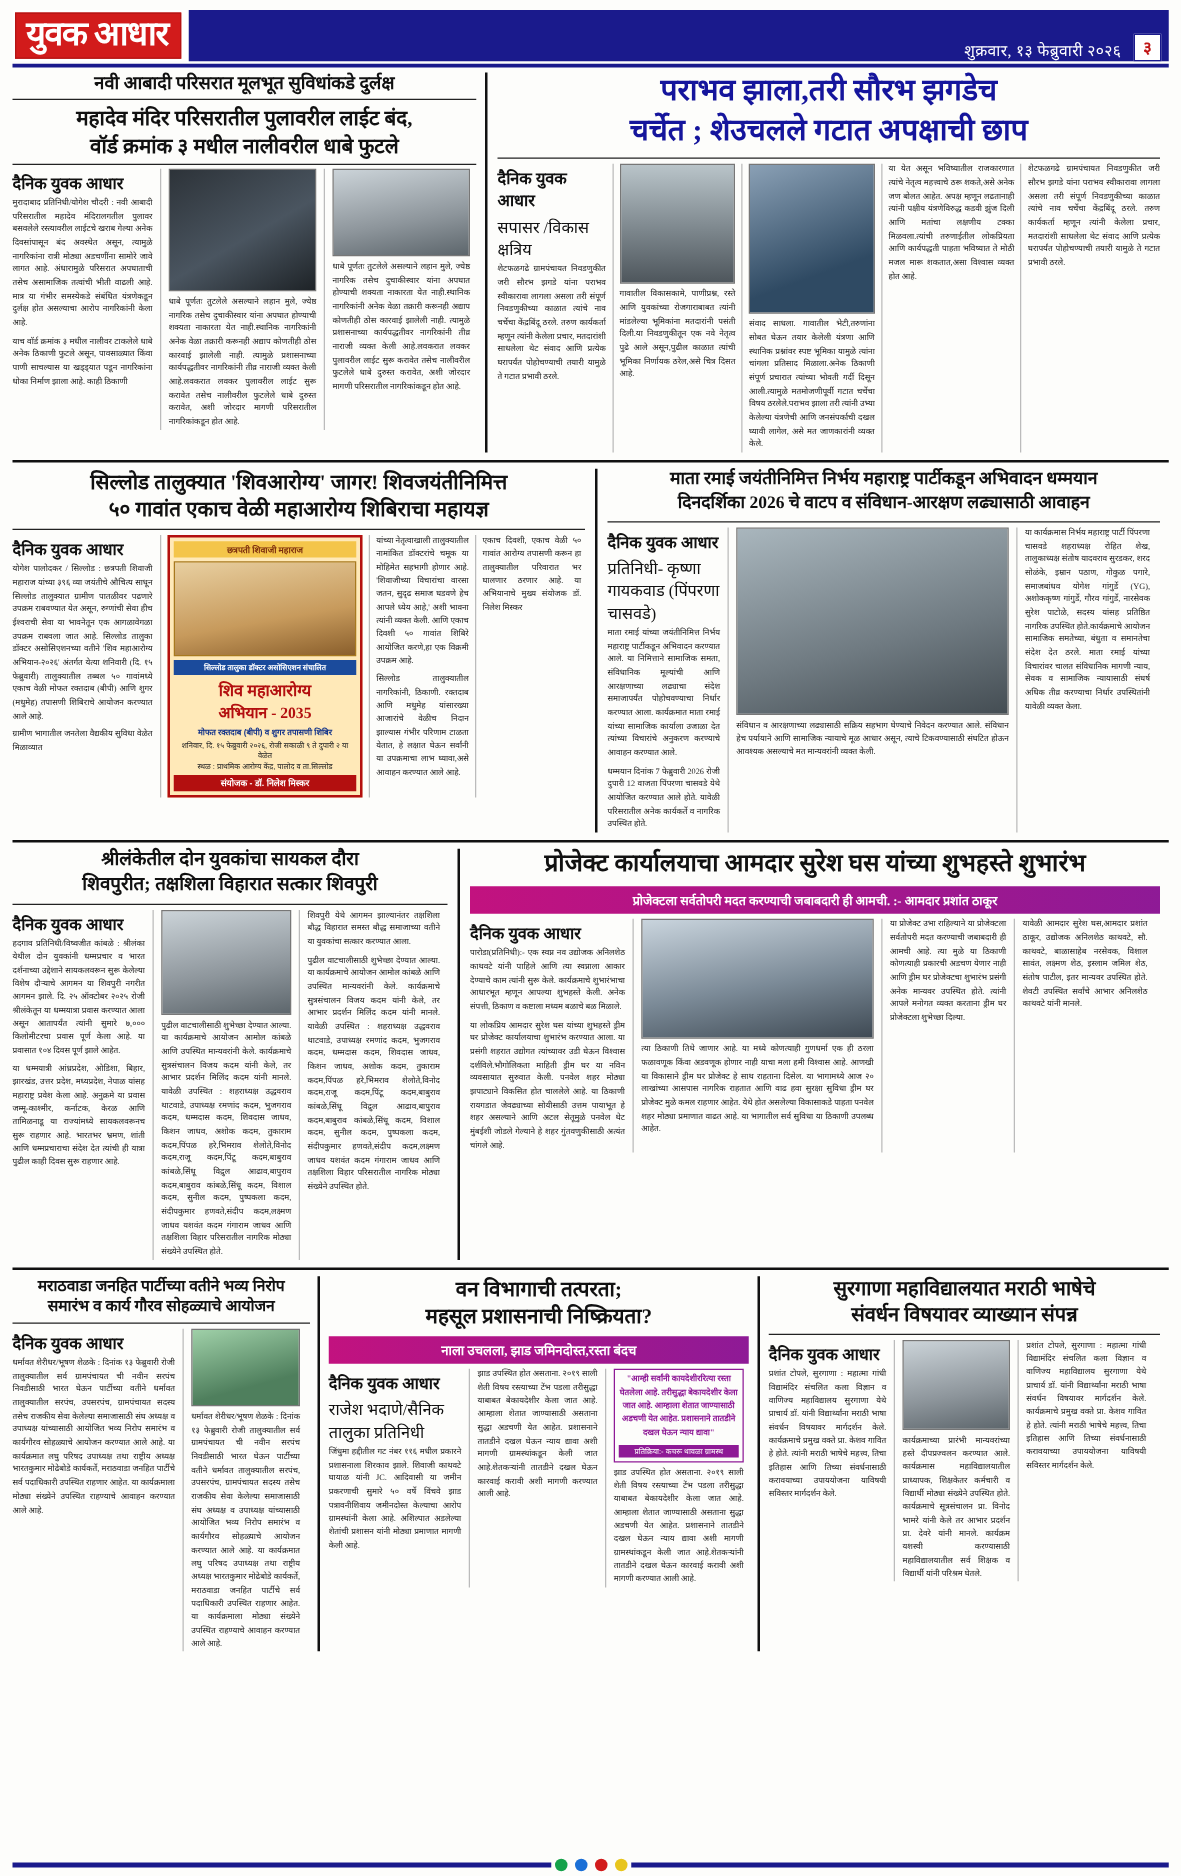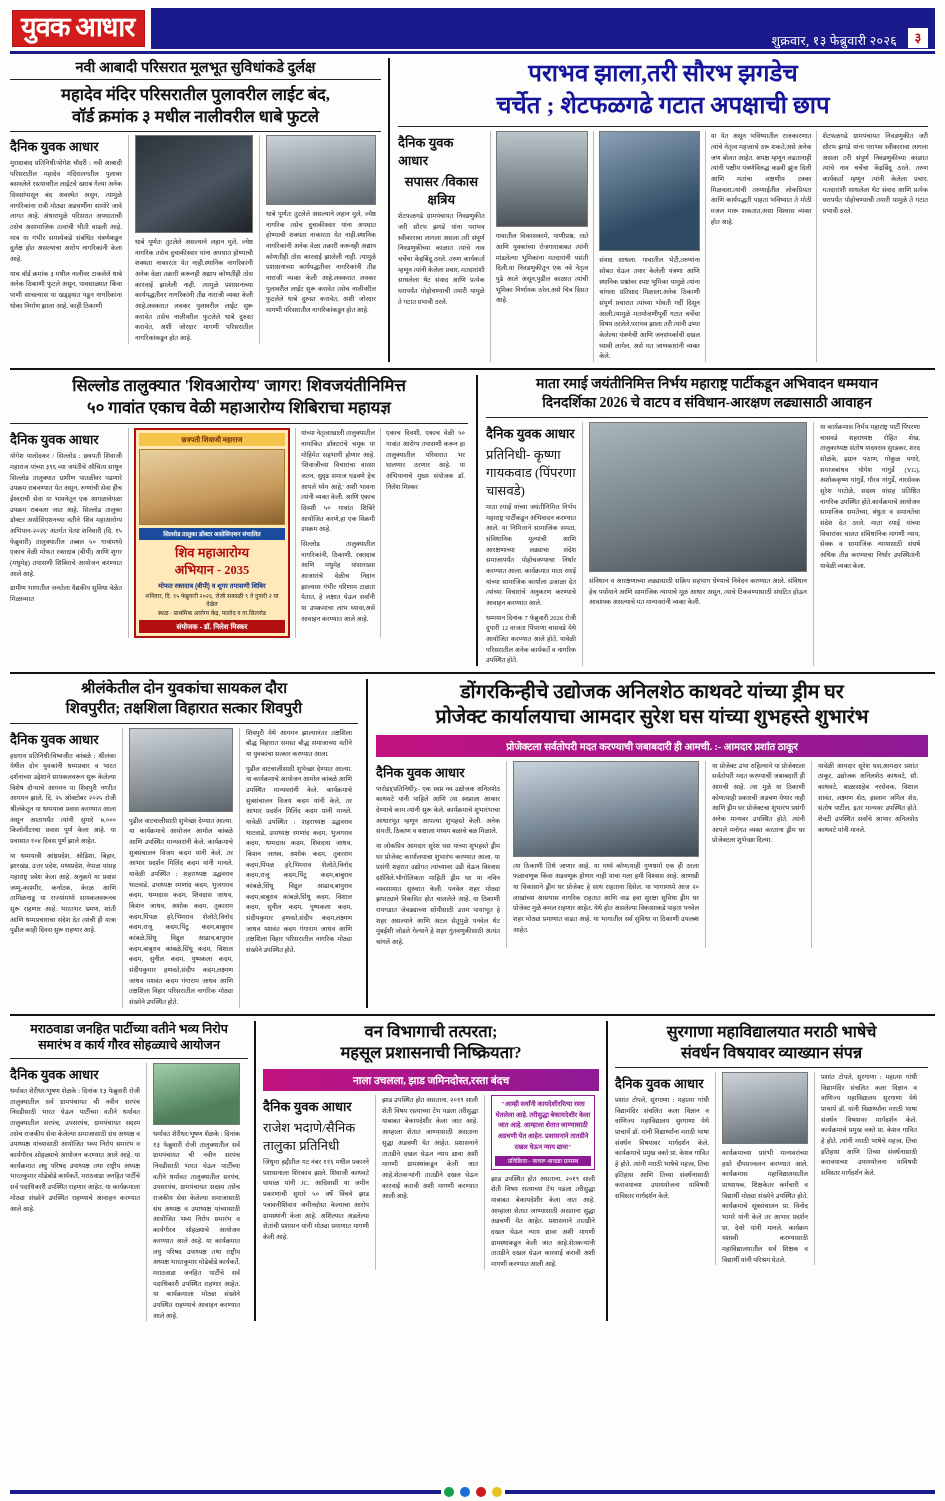--- a/index.html
+++ b/index.html
@@ -120,27 +120,27 @@
         </div>
         <div style="width:116px; padding-left:6px;">
           <div class="photo room" style="height:70px; width:100%; margin-bottom:4px;"></div>
           <div class="body-col">धाबे पूर्णतः तुटलेले असल्याने लहान मुले, ज्येष्ठ नागरिक तसेच दुचाकीस्वार यांना अपघात होण्याची शक्यता नाकारता येत नाही.स्थानिक नागरिकांनी अनेक वेळा तक्रारी करूनही अद्याप कोणतीही ठोस कारवाई झालेली नाही. त्यामुळे प्रशासनाच्या कार्यपद्धतीवर नागरिकांनी तीव्र नाराजी व्यक्त केली आहे.लवकरात लवकर पुलावरील लाईट सुरू करावेत तसेच नालीवरील फुटलेले धाबे दुरुस्त करावेत, अशी जोरदार मागणी परिसरातील नागरिकांकडून होत आहे.</div>
         </div>
       </div>
     </div>
 
     <div style="width:540px; border-left:2px solid #111; padding-left:8px;">
       <div class="hl hl-blue" style="font-size:24px; line-height:1.32;">पराभव झाला,तरी सौरभ झगडेच</div>
-      <div class="hl hl-blue" style="font-size:24px; line-height:1.32;">चर्चेत ; शेटफळगढे गटात अपक्षाची छाप</div>
+      <div class="hl hl-blue" style="font-size:24px; line-height:1.32;">चर्चेत ; शेउचलले गटात अपक्षाची छाप</div>
       <div style="border-top:1px solid #222; margin:5px 0 4px 0;"></div>
 
       <div class="flex">
         <div style="width:92px; padding-right:5px;">
           <div class="byline" style="text-align:left;">दैनिक युवक आधार</div>
-          <div class="byline" style="text-align:center; font-weight:bold;">सपासर /विकास क्षत्रिय</div>
+          <div class="byline" style="text-align:left; font-weight:normal;">सपासर /विकास क्षत्रिय</div>
           <div class="body-col">शेटफळगढे ग्रामपंचायत निवडणुकीत जरी सौरभ झगडे यांना पराभव स्वीकारावा लागला असला तरी संपूर्ण निवडणुकीच्या काळात त्यांचे नाव चर्चेचा केंद्रबिंदू ठरले. तरुण कार्यकर्ता म्हणून त्यांनी केलेला प्रचार, मतदारांशी साधलेला थेट संवाद आणि प्रत्येक घरापर्यंत पोहोचण्याची तयारी यामुळे ते गटात प्रभावी ठरले.</div>
         </div>
         <div style="width:104px; padding:0 5px; border-left:1px solid #bbb;">
           <div class="photo crowd" style="height:96px; width:100%; margin-bottom:4px;"></div>
           <div class="body-col">गावातील विकासकामे, पाणीप्रश्न, रस्ते आणि युवकांच्या रोजगाराबाबत त्यांनी मांडलेल्या भूमिकांना मतदारांनी पसंती दिली.या निवडणुकीतून एक नवे नेतृत्व पुढे आले असून,पुढील काळात त्यांची भूमिका निर्णायक ठरेल,असे चित्र दिसत आहे.</div>
         </div>
         <div style="width:112px; padding:0 5px; border-left:1px solid #bbb;">
           <div class="photo" style="height:120px; width:100%; margin-bottom:4px; background:linear-gradient(160deg,#8aa0b5,#2f4a63 70%);"></div>
           <div class="body-col">संवाद साधला. गावातील भेटी,तरुणांना सोबत घेऊन तयार केलेली यंत्रणा आणि स्थानिक प्रश्नांवर स्पष्ट भूमिका यामुळे त्यांना चांगला प्रतिसाद मिळाला.अनेक ठिकाणी संपूर्ण प्रचारात त्यांच्या भोवती गर्दी दिसून आली.त्यामुळे मतमोजणीपूर्वी गटात चर्चेचा विषय ठरलेले.पराभव झाला तरी त्यांनी उभ्या केलेल्या यंत्रणेची आणि जनसंपर्काची दखल घ्यावी लागेल, असे मत जाणकारांनी व्यक्त केले.</div>
         </div>
@@ -233,21 +233,20 @@
           <div class="body-col">पुढील वाटचालीसाठी शुभेच्छा देण्यात आल्या. या कार्यक्रमाचे आयोजन आमोल कांबळे आणि उपस्थित मान्यवरांनी केले. कार्यक्रमाचे सुत्रसंचालन विजय कदम यांनी केले, तर आभार प्रदर्शन मिलिंद कदम यांनी मानले. यावेळी उपस्थित : शहराध्यक्ष उद्धवराव थाटवाडे, उपाध्यक्ष रमणांद कदम, भुजगराव कदम, धम्मदास कदम, शिवदास जाधव, किशन जाधव, अशोक कदम, तुकाराम कदम,पिंपळ हरे,भिमराव शेलोते,विनोद कदम,राजू कदम,पिंटू कदम,बाबुराव कांबळे,सिंधू विद्रुल आढाव,बापुराव कदम,बाबुराव कांबळे,सिंधू कदम, विशाल कदम, सुनील कदम, पुष्पकला कदम, संदीपकुमार हणवते,संदीप कदम,लक्ष्मण जाधव यशवंत कदम गंगाराम जाधव आणि तक्षशिला विहार परिसरातील नागरिक मोठ्या संख्येने उपस्थित होते.</div>
         </div>
         <div style="width:112px; padding-left:6px;">
           <div class="body-col">शिवपुरी येथे आगमन झाल्यानंतर तक्षशिला बौद्ध विहारात समस्त बौद्ध समाजाच्या वतीने या युवकांचा सत्कार करण्यात आला.</div>
           <div class="body-col" style="margin-top:4px;">पुढील वाटचालीसाठी शुभेच्छा देण्यात आल्या. या कार्यक्रमाचे आयोजन आमोल कांबळे आणि उपस्थित मान्यवरांनी केले. कार्यक्रमाचे सुत्रसंचालन विजय कदम यांनी केले, तर आभार प्रदर्शन मिलिंद कदम यांनी मानले. यावेळी उपस्थित : शहराध्यक्ष उद्धवराव थाटवाडे, उपाध्यक्ष रमणांद कदम, भुजगराव कदम, धम्मदास कदम, शिवदास जाधव, किशन जाधव, अशोक कदम, तुकाराम कदम,पिंपळ हरे,भिमराव शेलोते,विनोद कदम,राजू कदम,पिंटू कदम,बाबुराव कांबळे,सिंधू विद्रुल आढाव,बापुराव कदम,बाबुराव कांबळे,सिंधू कदम, विशाल कदम, सुनील कदम, पुष्पकला कदम, संदीपकुमार हणवते,संदीप कदम,लक्ष्मण जाधव यशवंत कदम गंगाराम जाधव आणि तक्षशिला विहार परिसरातील नागरिक मोठ्या संख्येने उपस्थित होते.</div>
         </div>
       </div>
     </div>
 
     <div style="width:562px; border-left:2px solid #111; padding-left:8px;">
-      <div class="hl" style="font-size:19.5px; line-height:1.3;">डोंगरकिन्हीचे उद्योजक अनिलशेठ काथवटे यांच्या ड्रीम घर</div>
       <div class="hl" style="font-size:19.5px; line-height:1.3;">प्रोजेक्ट कार्यालयाचा आमदार सुरेश घस यांच्या शुभहस्ते शुभारंभ</div>
       <div style="margin:5px 0 4px 0; background:linear-gradient(90deg,#c2127f,#8e1a96); color:#fff; text-align:center; font-size:10px; font-weight:bold; padding:4px 2px; font-family:'Liberation Serif',serif;">प्रोजेक्टला सर्वतोपरी मदत करण्याची जबाबदारी ही आमची. :- आमदार प्रशांत ठाकूर</div>
 
       <div class="flex">
         <div style="width:130px; padding-right:6px;">
           <div class="byline" style="text-align:left;">दैनिक युवक आधार</div>
           <div class="body-col">पारोडा(प्रतिनिधी):- एक स्वप्न नव उद्योजक अनिलशेठ काथवटे यांनी पाहिले आणि त्या स्वप्नाला आकार देण्याचे काम त्यांनी सुरू केले. कार्यक्रमाचे शुभारंभाचा आधारभूत म्हणून आपल्या शुभहस्ते केली. अनेक संपत्ती, ठिकाण व कष्टाला मध्यम बळाचे बळ मिळाले.</div>
           <div class="body-col" style="margin-top:4px;">या लोकप्रिय आमदार सुरेश घस यांच्या शुभहस्ते ड्रीम घर प्रोजेक्ट कार्यालयाचा शुभारंभ करण्यात आला. या प्रसंगी शहरात उद्योगत त्यांच्यावर उडी घेऊन विश्वास दर्शविले.भौगोलिकता माहिती ड्रीम घर या नविन व्यवसायात सुरुवात केली. पनवेल शहर मोठ्या झपाट्याने विकसित होत चाललेले आहे. या ठिकाणी रायगडात जेवढ्याच्या सोयीसाठी उत्तम पायाभूत हे शहर असल्याने आणि अटल सेतूमुळे पनवेल थेट मुंबईशी जोडले गेल्याने हे शहर गुंतवणुकीसाठी अत्यंत चांगले आहे.</div>
         </div>
         <div style="width:200px; padding:0 6px; border-left:1px solid #bbb; border-right:1px solid #bbb;">

